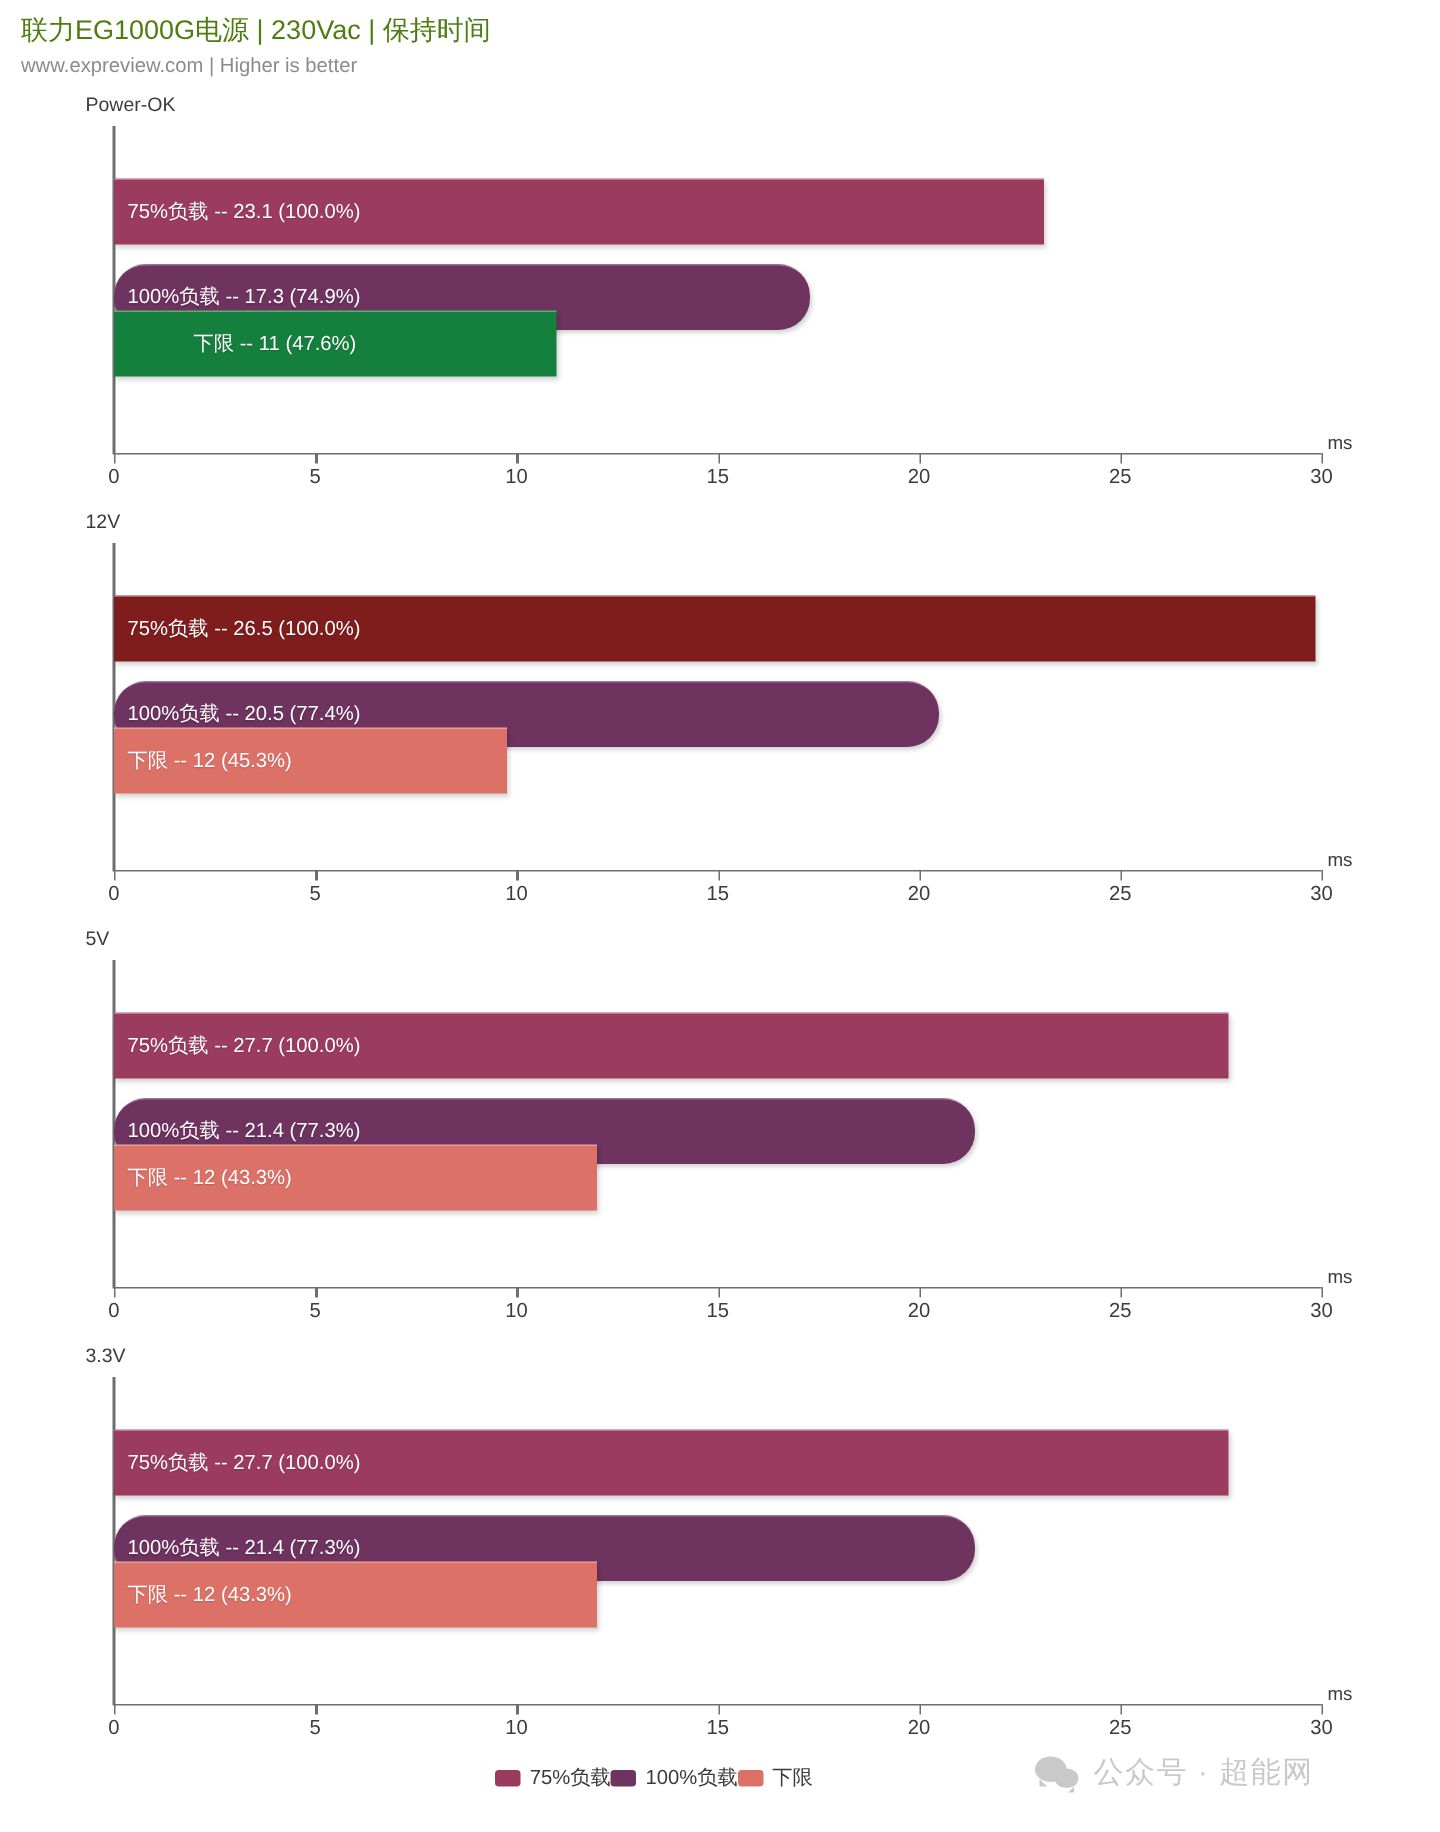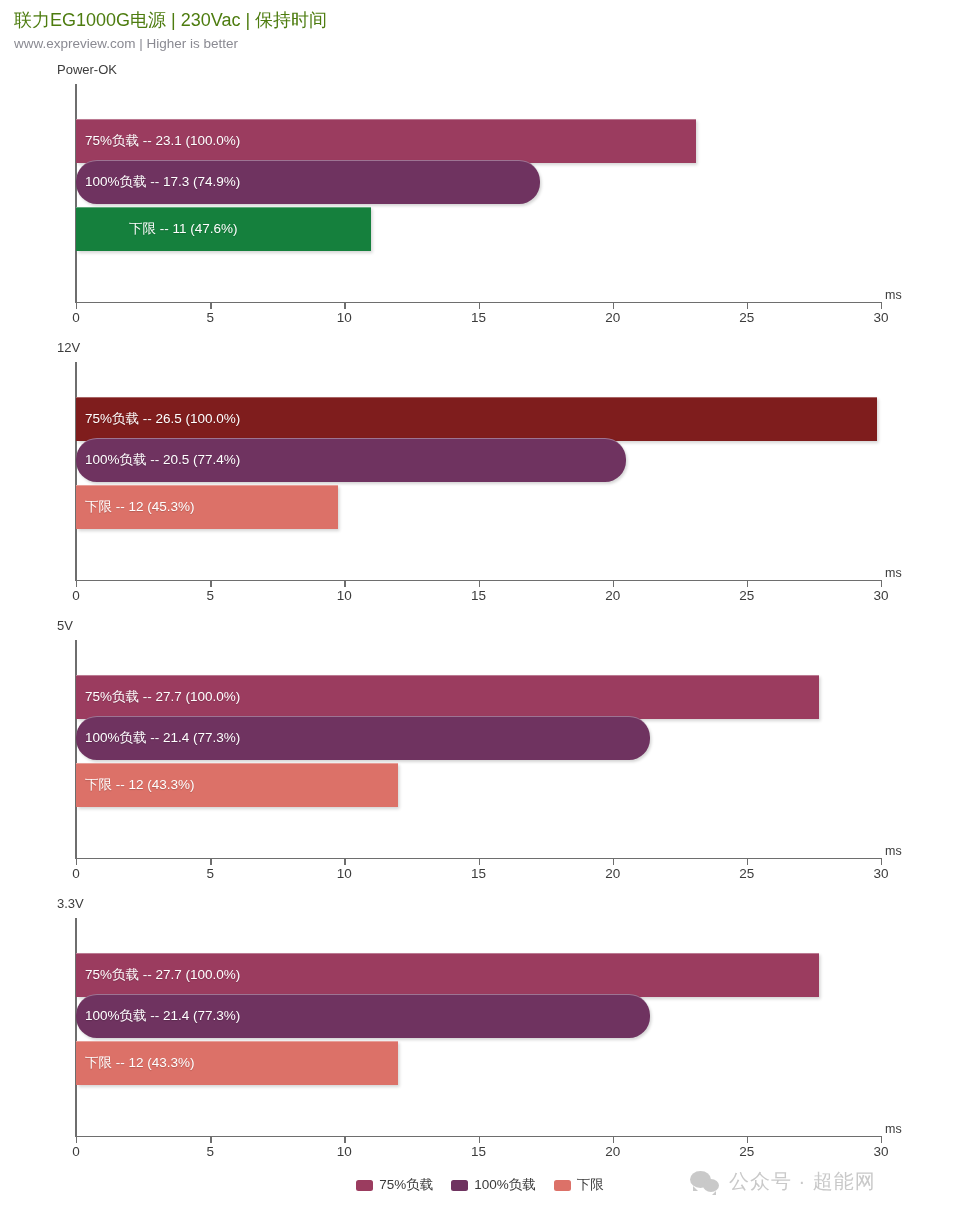--- a/index.html
+++ b/index.html
@@ -111,33 +111,32 @@
     align-items: center;
   }
   .bar-label {
     color: #ffffff;
     font-size: 13.5px;
     white-space: nowrap;
     padding-left: 9px;
     text-shadow: 0 1px 1px rgba(0,0,0,0.18);
   }
   .bar.r0 { top: 35px; }
-  .bar.r1 { top: 76px; border-radius: 21px; }
+  .bar.r1 { top: 92px; border-radius: 21px; }
   .bar.r2 { top: 123px; }
 
   
   .legend {
     position: absolute;
     left: 0;
     top: 1176px;
-    width: 960px;
+    width: 872px;
     display: flex;
     justify-content: center;
     align-items: center;
-    gap: 18px;
   }
   .legend-item {
     display: flex;
     align-items: center;
     gap: 6px;
   }
   .legend-swatch {
     width: 17px;
     height: 11px;
     border-radius: 2.5px;

